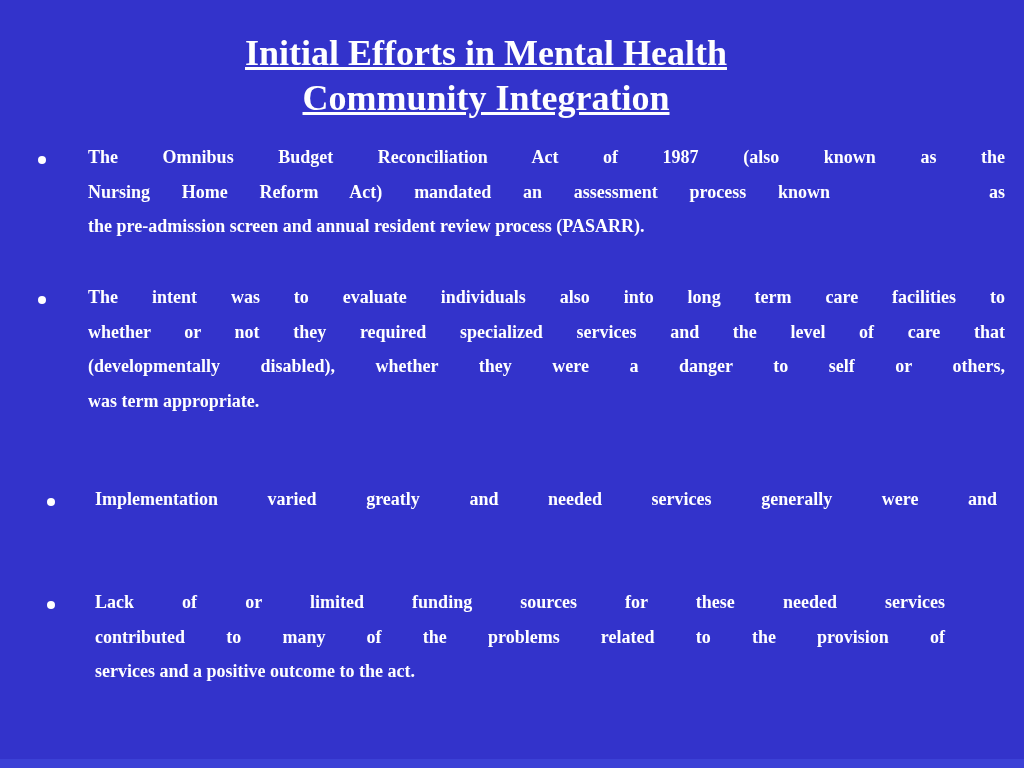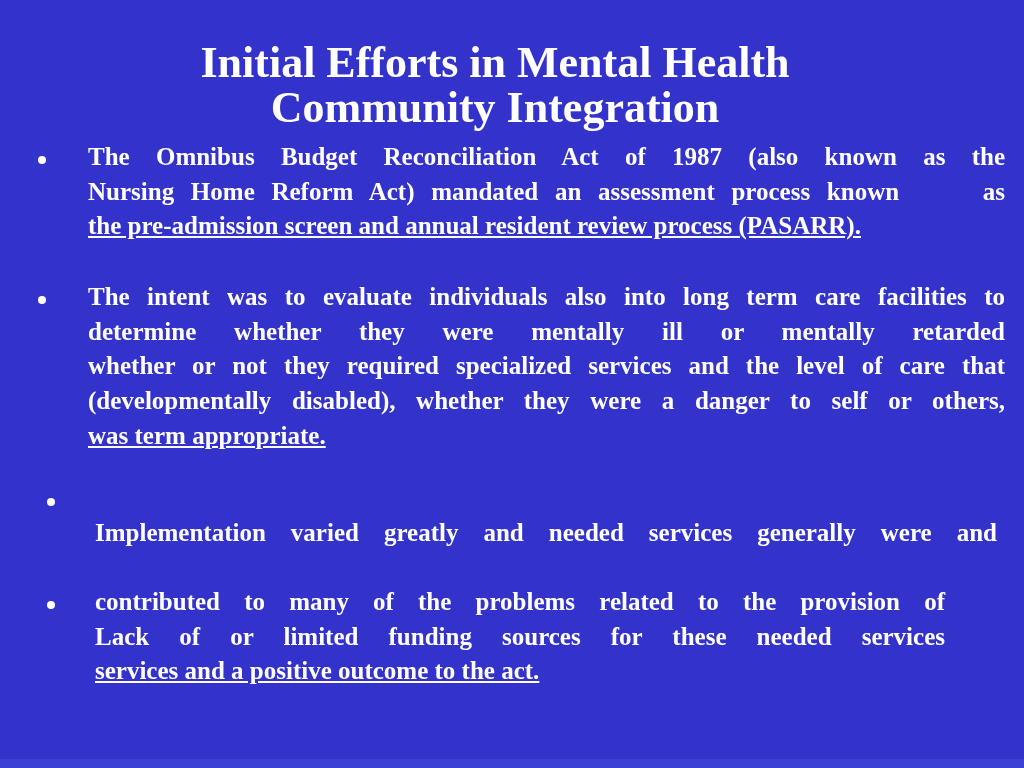--- a/index.html
+++ b/index.html
@@ -25,72 +25,71 @@
     left: 0;
     width: 972px;
     text-align: center;
     font-size: 36px;
     line-height: 45px;
     letter-spacing: 0px;
   }
   .title .tline { display: block; }
   .bullet-text {
     position: absolute;
-    font-size: 25px;
+    font-size: 18px;
     line-height: 34.7px;
   }
   .b1 { top: 140px; left: 88px; width: 917px; }
   .b2 { top: 280px; left: 88px; width: 917px; }
-  .b3 { top: 482px; left: 95px; width: 902px; margin-top: 34px; }
+  .b3 { top: 482px; left: 95px; width: 902px; }
   .b4 { top: 585px; left: 95px; width: 850px; }
   .jl { text-align: justify; text-align-last: justify; }
-  .ll { text-align: left; text-align-last: left; text-decoration: underline; }
+  .ll { text-align: left; text-align-last: left; }
   .dot {
     position: absolute;
     width: 8px; height: 8px;
     border-radius: 50%;
     background: #ffffff;
   }
   .d1 { left: 38px; top: 156px; }
   .d2 { left: 38px; top: 296px; }
   .d3 { left: 47px; top: 498px; }
   .d4 { left: 47px; top: 601px; }
 </style>
 </head>
 <body>
 
 <div class="slide">
 
-  <h1 class="title" style="margin:9px; font-size:44px;">
+  <h1 class="title" style="margin:0; font-size:36px;text-decoration:underline;">
     <span class="tline">Initial Efforts in Mental Health</span>
     <span class="tline">Community Integration</span>
   </h1>
 
   <span class="dot d1"></span>
   <div class="bullet-text b1">
     <div class="jl">The Omnibus Budget Reconciliation Act of 1987 (also known as the</div>
     <div class="jl">Nursing Home Reform Act) mandated an assessment process known&nbsp;&nbsp;&nbsp;&nbsp;&nbsp;as</div>
     <div class="ll">the pre-admission screen and annual resident review process (PASARR).</div>
   </div>
 
   <span class="dot d2"></span>
   <div class="bullet-text b2">
     <div class="jl">The intent was to evaluate individuals also into long term care facilities to</div>
-    <div class="jl">determine whether they were mentally ill or mentally retarded</div>
     <div class="jl">whether or not they required specialized services and the level of care that</div>
     <div class="jl">(developmentally disabled), whether they were a danger to self or others,</div>
     <div class="ll">was term appropriate.</div>
   </div>
 
   <span class="dot d3"></span>
   <div class="bullet-text b3">
     <div class="jl">Implementation varied greatly and needed services generally were and</div>
   </div>
 
   <span class="dot d4"></span>
   <div class="bullet-text b4">
+    <div class="jl">Lack of or limited funding sources for these needed services</div>
     <div class="jl">contributed to many of the problems related to the provision of</div>
-    <div class="jl">Lack of or limited funding sources for these needed services</div>
     <div class="ll">services and a positive outcome to the act.</div>
   </div>
 
   <div class="bottom-strip"></div>
 </div>
 
 </body></html>

